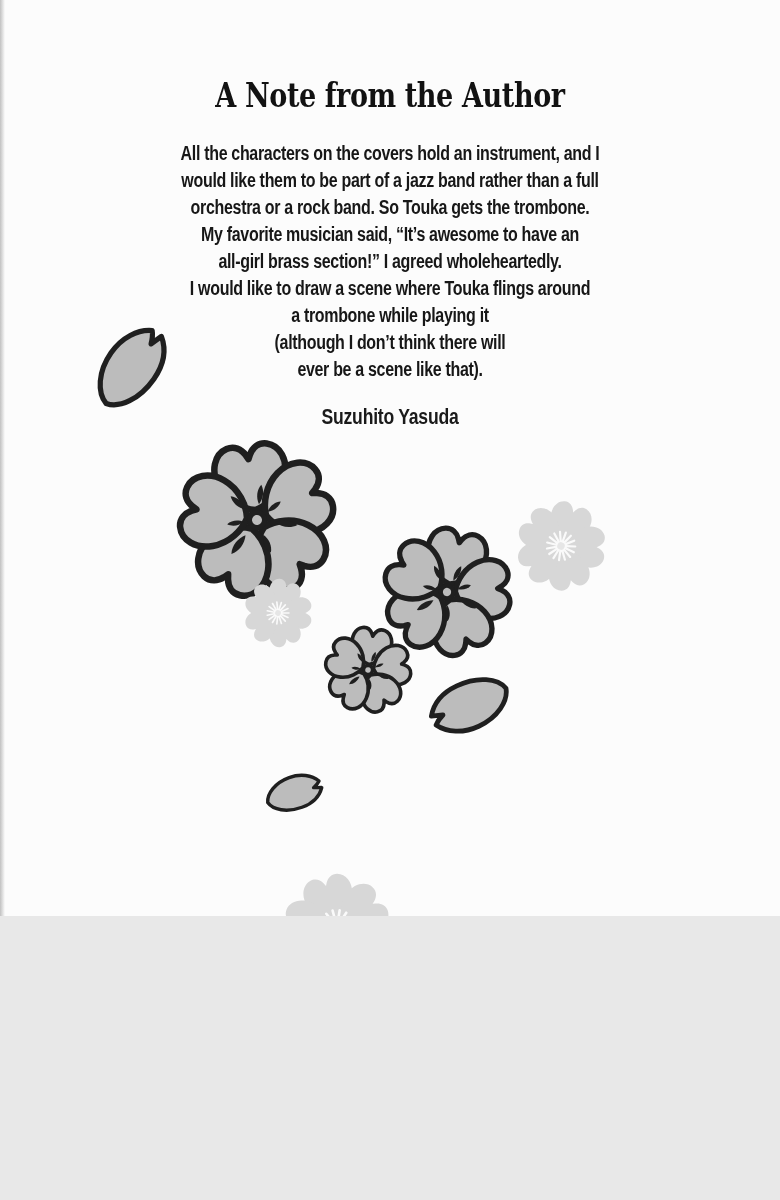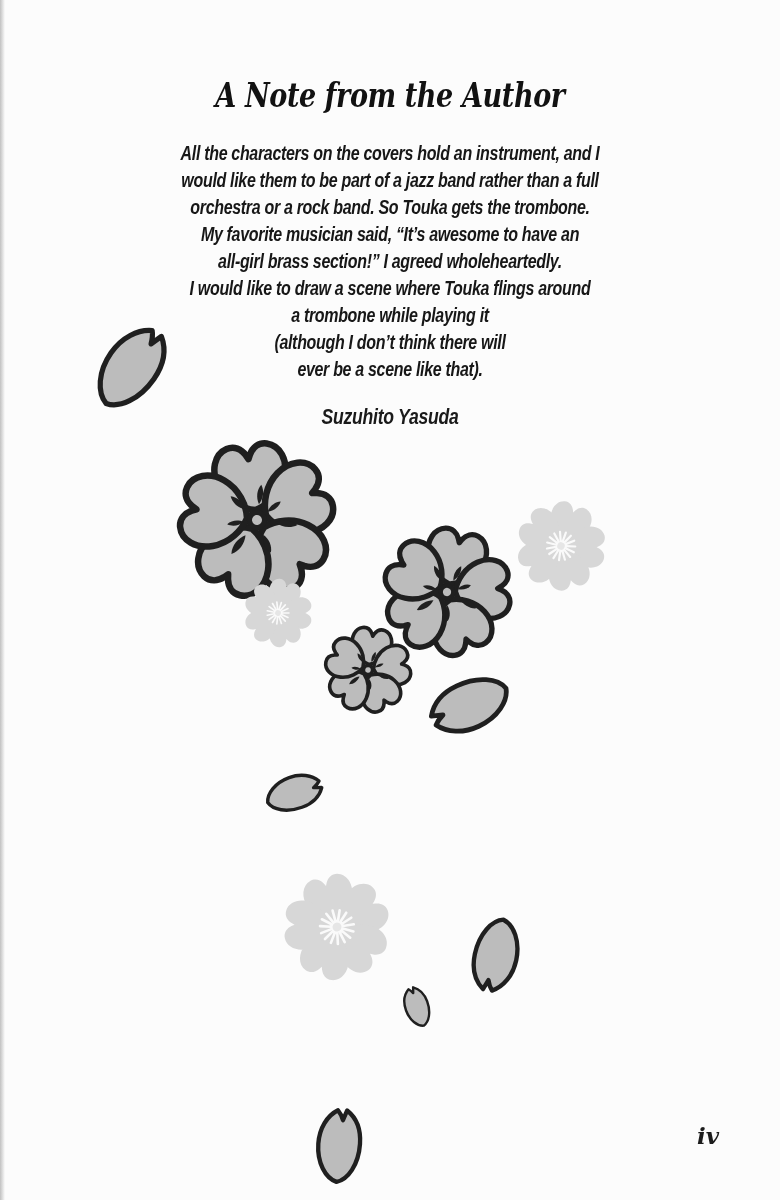--- a/index.html
+++ b/index.html
@@ -1,24 +1,23 @@
 <!DOCTYPE html>
 <html style="--paper: #fcfcfc; --text: #161616; --ink: #1f1f1f; --petal: #bcbcbc; --light: #d7d7d7;"><head>
 <meta charset="utf-8">
 <style>
   html,body{margin:0;padding:0;background:#e8e8e8;}
   .page{
     position:relative;
-    width:780px;height:1200px;
+    width:780px;height:916px;
     margin:0 auto;
     background:var(--paper,#fcfcfc);
     overflow:hidden;
     font-family:"Liberation Sans",sans-serif;
     color:var(--text,#161616);
-    font-style:italic;
   }
   
   .page .scan-edge{
     position:absolute;left:0;top:0;bottom:0;width:5px;
     background:linear-gradient(to right,rgba(40,40,40,.28),rgba(40,40,40,0));
     pointer-events:none;
   }
   .title{
     position:absolute;top:76px;left:0;width:100%;
     margin:0;text-align:center;

